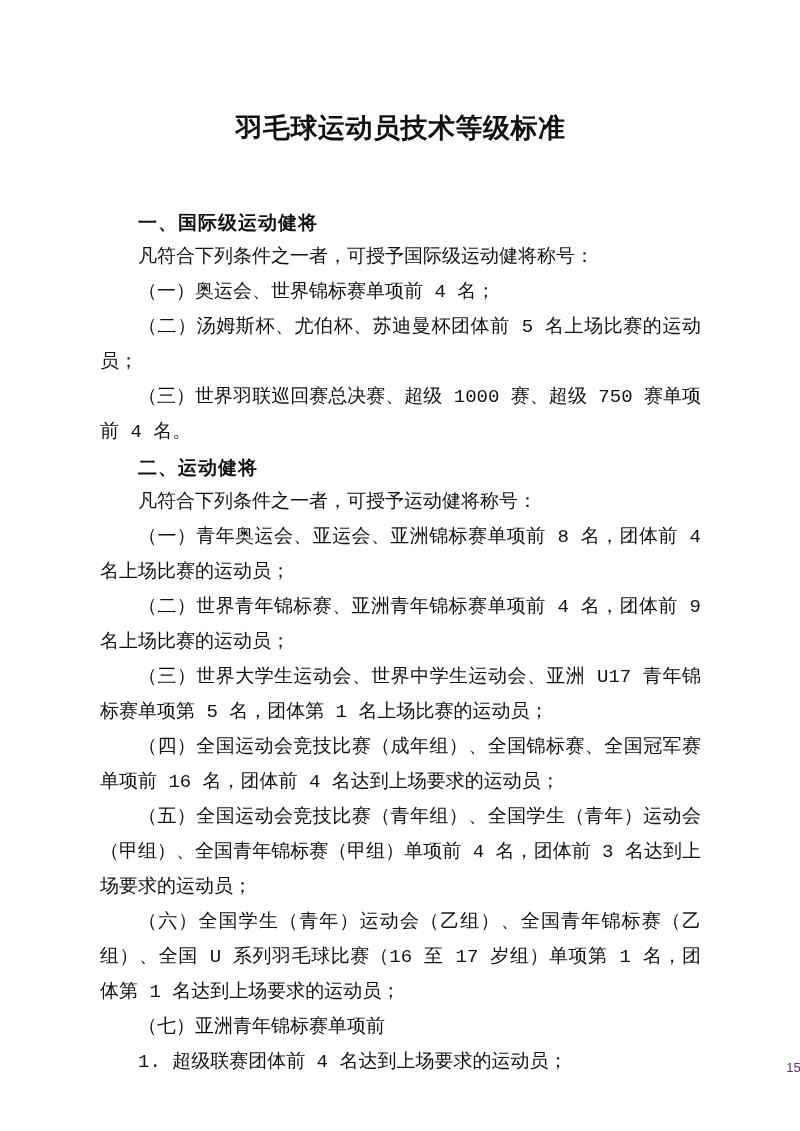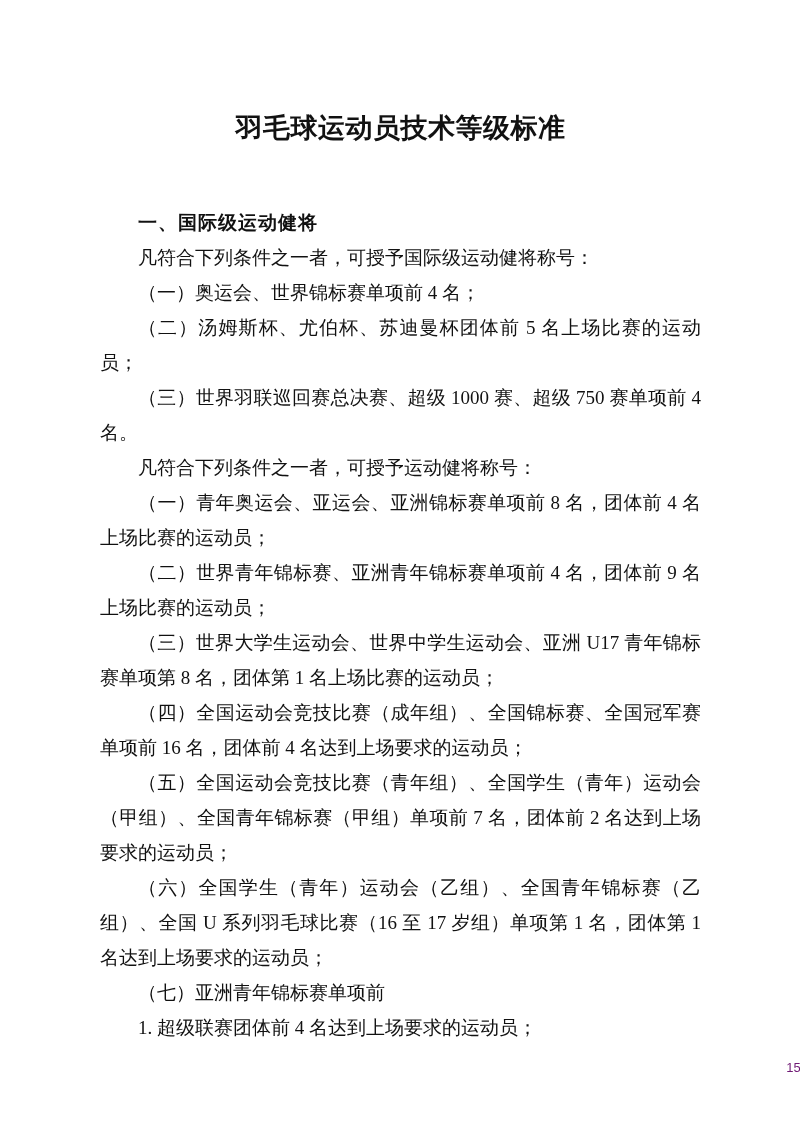--- a/index.html
+++ b/index.html
@@ -32,21 +32,21 @@
     text-align: center;
     letter-spacing: 0.5px;
     font-family: "Liberation Serif", "DejaVu Serif", serif;
   }
   .para {
     margin: 0;
     font-size: 19px;
     line-height: 35px;
     text-indent: 2em;
     text-align: justify;
-    font-family: Liberation Serif, serif;
+    font-family: Liberation Mono, monospace;
   }
   .para.heading {
     font-weight: bold;
     font-family: Liberation Sans, sans-serif;
     letter-spacing: 1px;
   }
   .page-footer {
     position: absolute;
     left: 8px;
     bottom: 60px;
@@ -63,25 +63,26 @@
 <div class="doc-page">
   <div class="doc-content">
     <h1 class="doc-title">羽毛球运动员技术等级标准</h1>
 
     <h2 class="para heading">一、国际级运动健将</h2>
     <p class="para">凡符合下列条件之一者，可授予国际级运动健将称号：</p>
     <p class="para">（一）奥运会、世界锦标赛单项前 4 名；</p>
     <p class="para">（二）汤姆斯杯、尤伯杯、苏迪曼杯团体前 5 名上场比赛的运动员；</p>
     <p class="para">（三）世界羽联巡回赛总决赛、超级 1000 赛、超级 750 赛单项前 4 名。</p>
 
+    <h2 class="para heading">二、运动健将</h2>
     <p class="para">凡符合下列条件之一者，可授予运动健将称号：</p>
     <p class="para">（一）青年奥运会、亚运会、亚洲锦标赛单项前 8 名，团体前 4 名上场比赛的运动员；</p>
     <p class="para">（二）世界青年锦标赛、亚洲青年锦标赛单项前 4 名，团体前 9 名上场比赛的运动员；</p>
-    <p class="para">（三）世界大学生运动会、世界中学生运动会、亚洲 U17 青年锦标赛单项第 8 名，团体第 1 名上场比赛的运动员；</p>
+    <p class="para">（三）世界大学生运动会、世界中学生运动会、亚洲 U17 青年锦标赛单项第 5 名，团体第 1 名上场比赛的运动员；</p>
     <p class="para">（四）全国运动会竞技比赛（成年组）、全国锦标赛、全国冠军赛单项前 16 名，团体前 4 名达到上场要求的运动员；</p>
-    <p class="para">（五）全国运动会竞技比赛（青年组）、全国学生（青年）运动会（甲组）、全国青年锦标赛（甲组）单项前 7 名，团体前 2 名达到上场要求的运动员；</p>
+    <p class="para">（五）全国运动会竞技比赛（青年组）、全国学生（青年）运动会（甲组）、全国青年锦标赛（甲组）单项前 4 名，团体前 3 名达到上场要求的运动员；</p>
     <p class="para">（六）全国学生（青年）运动会（乙组）、全国青年锦标赛（乙组）、全国 U 系列羽毛球比赛（16 至 17 岁组）单项第 1 名，团体第 1 名达到上场要求的运动员；</p>
     <p class="para">（七）亚洲青年锦标赛单项前</p>
     <p class="para">1. 超级联赛团体前 4 名达到上场要求的运动员；</p>
   </div>
 
   <div class="page-footer">154</div>
 </div>
 
 </body></html>

